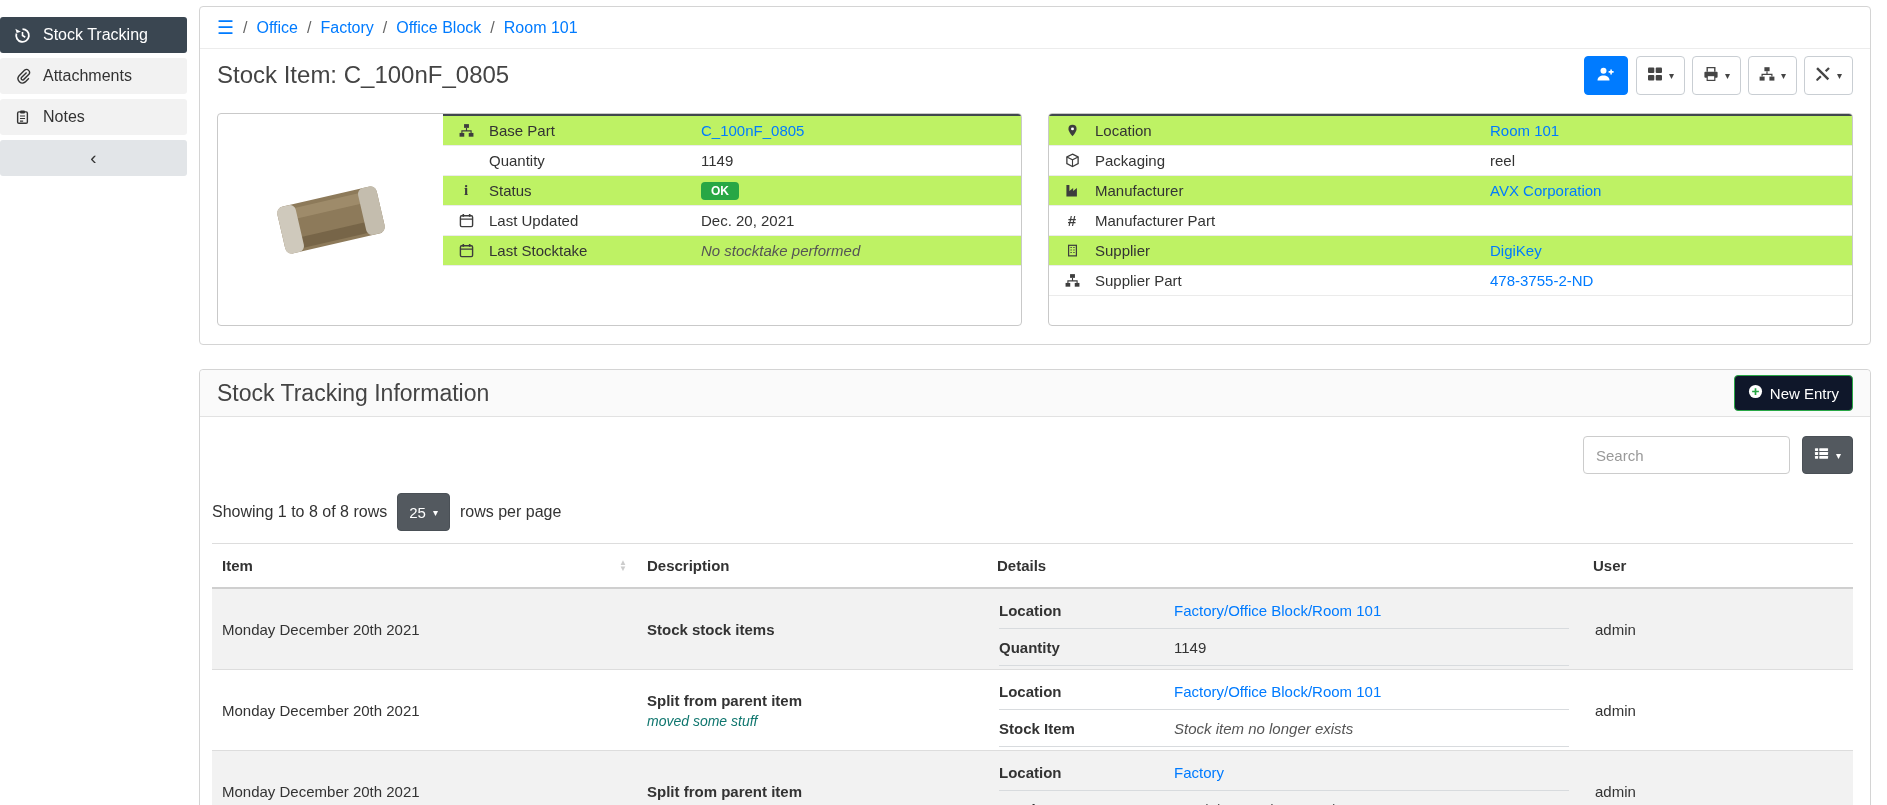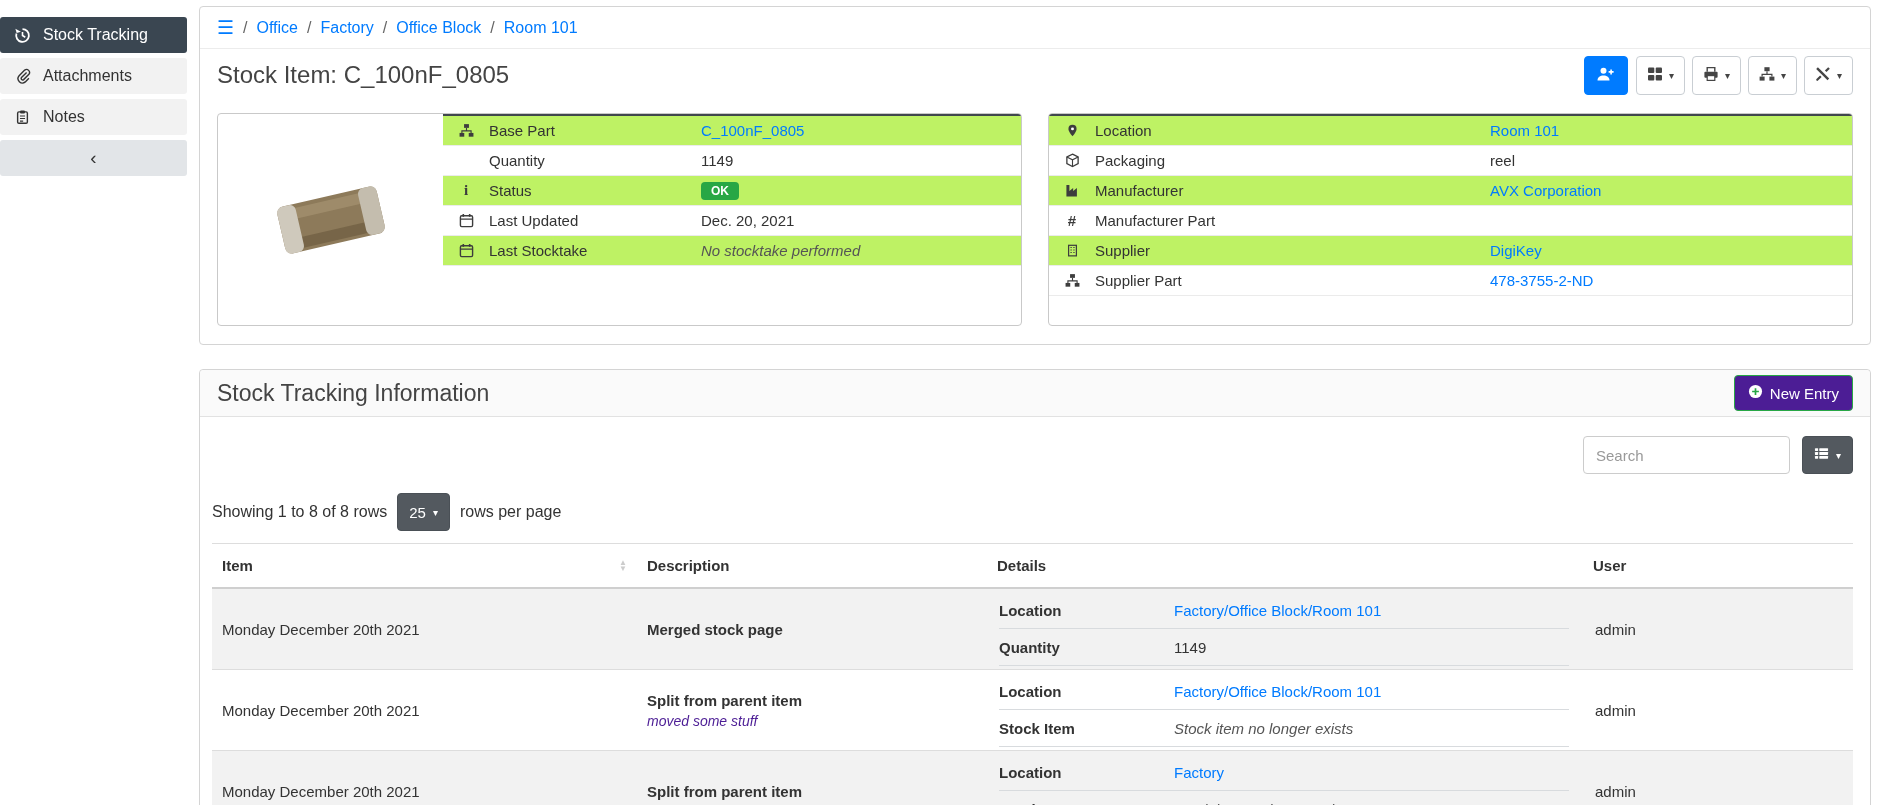--- a/index.html
+++ b/index.html
@@ -56,21 +56,21 @@
   .badge-ok { display:inline-block; background:#28a745; color:#fff; font-size:12px; font-weight:bold;
               padding:3px 10px; border-radius:4px; line-height:1; }
 
   
   .tracking { margin-top:24px; }
   .tracking-header { display:flex; align-items:center; justify-content:space-between;
                      height:47px; padding:0 17px; background:#fafafa;
                      border-bottom:1px solid #e2e2e2; border-radius:4px 4px 0 0;gap:28px; }
   .tracking-title { font-size:23px; font-weight:500; color:#444; }
   .btn-new { display:inline-flex; align-items:center; gap:7px; height:36px; padding:0 13px;
-             background:#4c1d95; border:1px solid #28a745; color:#fff; border-radius:4px;
+             background:#0f172a; border:1px solid #28a745; color:#fff; border-radius:4px;
              font-size:15px; cursor:pointer; }
   .tracking-body { padding:0 17px 0 12px; }
   .search-row { display:flex; justify-content:flex-end; gap:12px; margin-top:19px; }
   .search-input { width:207px; height:38px; border:1px solid #ccc; border-radius:4px;
                   padding:0 12px; font-size:15px; font-family:"Liberation Sans",sans-serif; color:#333; }
   .search-input::placeholder { color:#999; }
   .btn-dark { display:inline-flex; align-items:center; gap:7px; background:#53595f; color:#fff;
               border:1px solid #4a5056; border-radius:4px; height:38px; padding:0 11px;
               font-size:15px; cursor:pointer; }
   .showing-row { display:flex; align-items:center; gap:10px; margin-top:19px; font-size:16px; color:#333; }
@@ -79,21 +79,21 @@
   .track th { text-align:left; font-weight:bold; font-size:15px; padding:13px 10px;
               border-top:1px solid #ddd; border-bottom:2px solid #cfcfcf; position:relative; }
   .track th.sortable { cursor:pointer; }
   .sort-icon { position:absolute; right:10px; top:50%; transform:translateY(-50%);
                color:#ccc; font-size:8px; line-height:6px; display:inline-flex; flex-direction:column; }
   .track td { border-top:1px solid #ddd; height:81px; vertical-align:middle; font-size:15px; }
   tr.striped td { background:#f2f2f2; }
   .td-date { padding-left:10px; }
   .td-desc { padding-left:10px; }
   .desc-main { font-weight:bold; }
-  .desc-note { font-style:italic; font-size:14px; color:#4c1d95; margin-top:4px; }
+  .desc-note { font-style:italic; font-size:14px; color:#0f766e; margin-top:4px; }
   .td-details { padding:3px 0; }
   .sub-row { display:flex; align-items:center; height:37px; margin:0 14px 0 12px;
              border-bottom:1px solid #d8dbde; font-size:15px; }
   .sub-label { width:175px; font-weight:bold; }
   .td-user { padding-left:12px; }
 </style>
 </head>
 <body>
 
 <div class="layout">
@@ -390,21 +390,21 @@
               </th>
               <th>Description</th>
               <th>Details</th>
               <th>User</th>
             </tr>
           </thead>
           <tbody>
             <tr class="striped">
               <td class="td-date">Monday December 20th 2021</td>
               <td class="td-desc">
-                <div class="desc-main">Merged stock page</div>
+                <div class="desc-main">Stock stock items</div>
               </td>
               <td class="td-details">
                 <div class="sub-row">
                   <span class="sub-label">Location</span>
                   <a>Factory/Office Block/Room 101</a>
                 </div>
                 <div class="sub-row">
                   <span class="sub-label">Quantity</span>
                   <span>1149</span>
                 </div>

